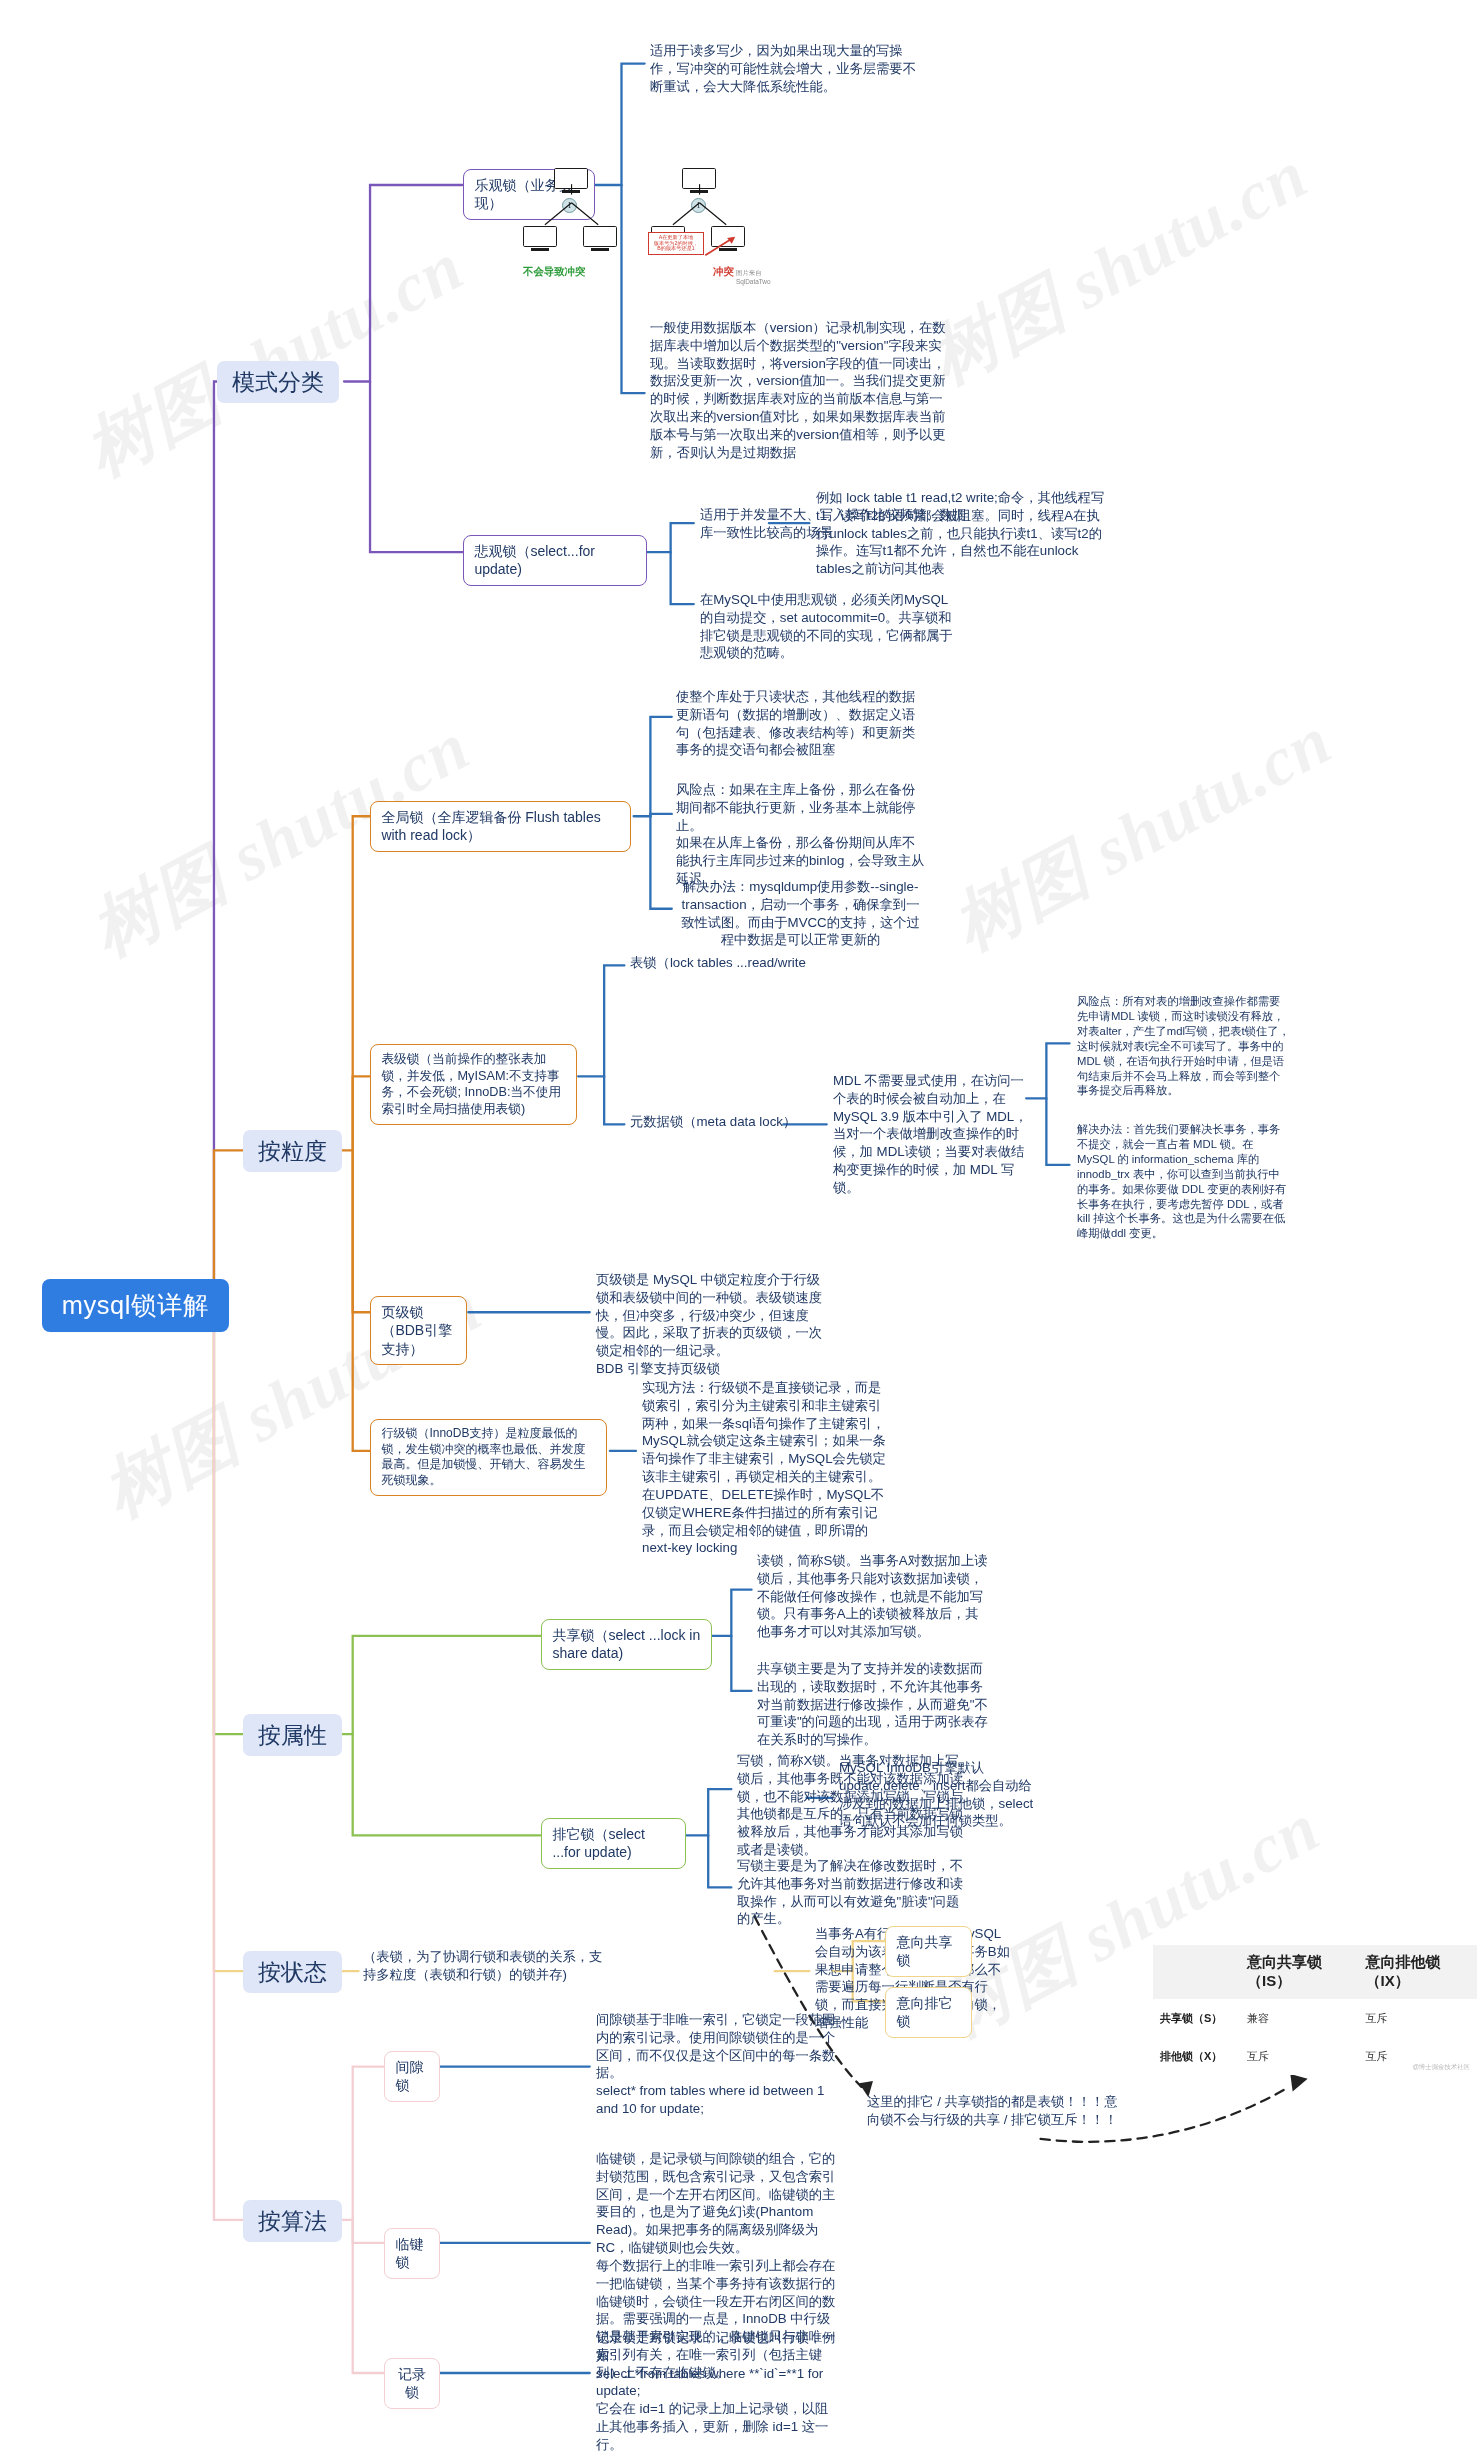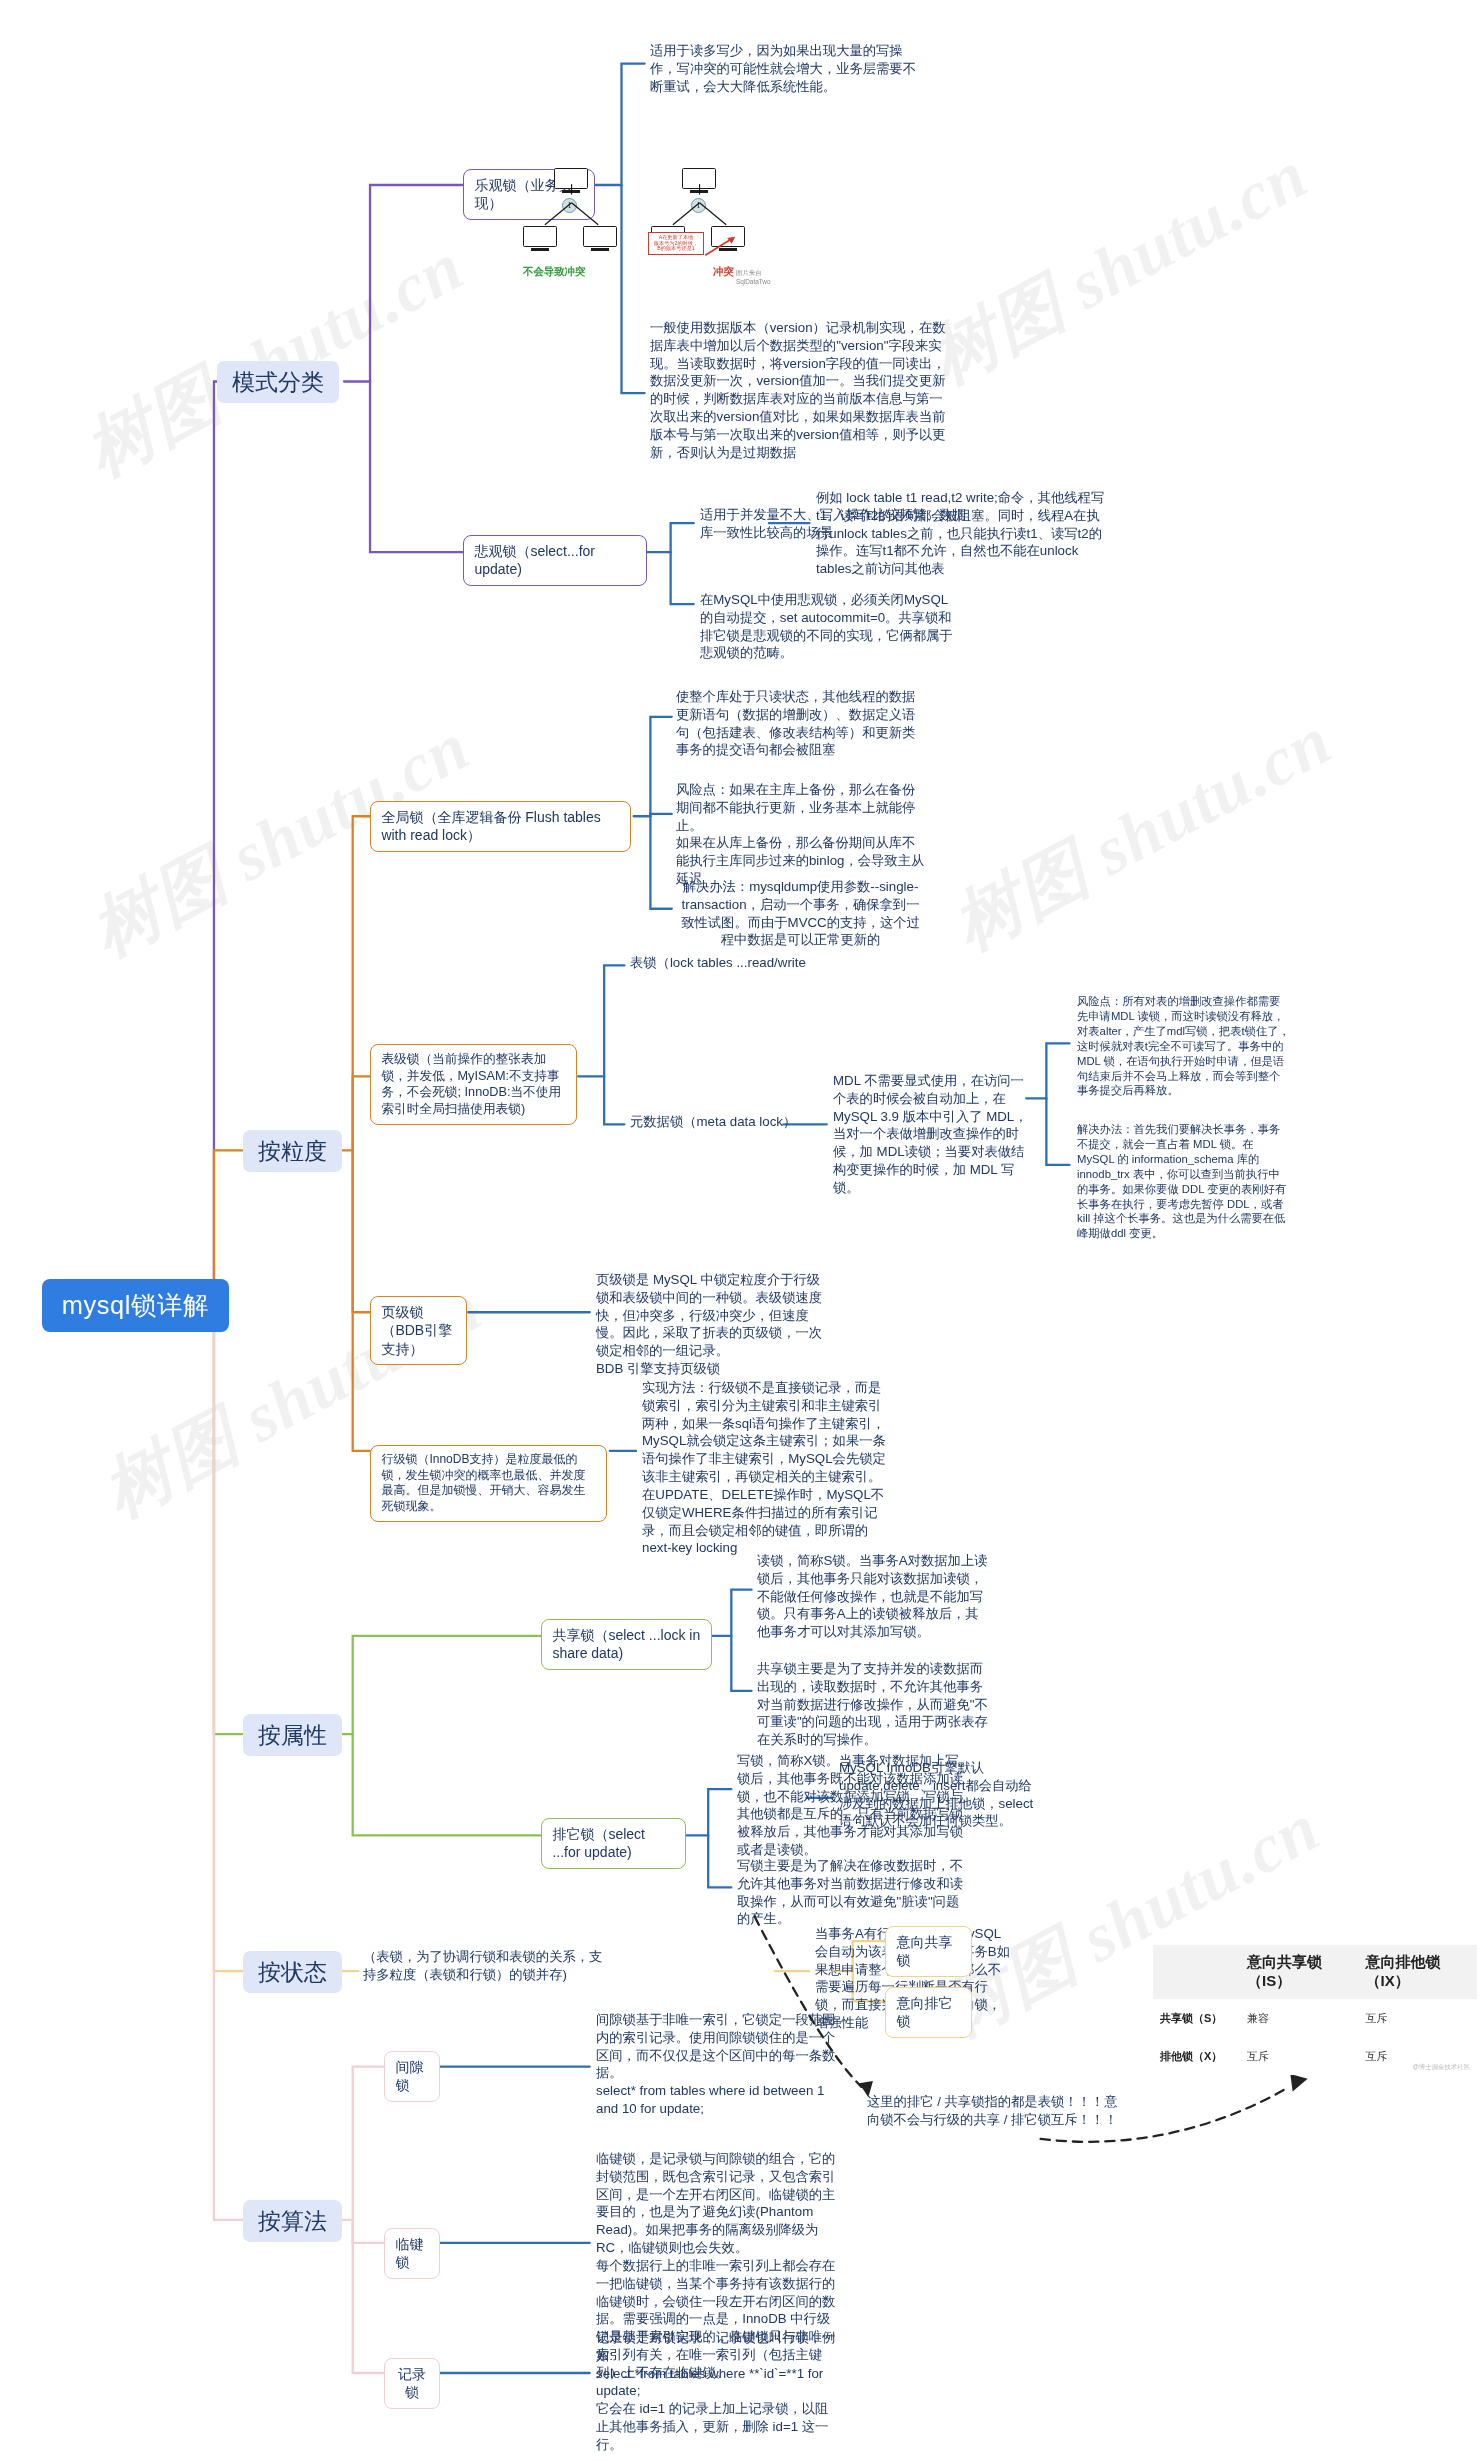--- a/index.html
+++ b/index.html
@@ -322,21 +322,21 @@
     <div class="caption bad" style="left:204px; top:120px;">冲突</div>
     <div class="tiny-note" style="left:227px; top:124px;">图片来自 SqlDataTwo</div>
   </div>
 
   <div class="node boxnode orange" style="left:370px; top:801px; width:261px;">全局锁（全库逻辑备份 Flush tables with read lock）</div>
 
   <div class="node boxnode orange" style="left:370px; top:1044px; width:207px; font-size:12.7px;">表级锁（当前操作的整张表加锁，并发低，MyISAM:不支持事务，不会死锁; InnoDB:当不使用索引时全局扫描使用表锁)</div>
 
   <div class="node boxnode orange" style="left:370px; top:1296px; width:97px;">页级锁（BDB引擎支持）</div>
 
-  <div class="node boxnode orange" style="left:370px; top:1419px; width:237px; font-size:12px;margin-top:26px;">行级锁（InnoDB支持）是粒度最低的锁，发生锁冲突的概率也最低、并发度最高。但是加锁慢、开销大、容易发生死锁现象。</div>
+  <div class="node boxnode orange" style="left:370px; top:1419px; width:237px; font-size:12px;">行级锁（InnoDB支持）是粒度最低的锁，发生锁冲突的概率也最低、并发度最高。但是加锁慢、开销大、容易发生死锁现象。</div>
 
   <div class="node plaintext" style="left:676px; top:688px; width:249px;">使整个库处于只读状态，其他线程的数据更新语句（数据的增删改）、数据定义语句（包括建表、修改表结构等）和更新类事务的提交语句都会被阻塞</div>
   <div class="node plaintext" style="left:676px; top:781px; width:249px; white-space:pre-line;">风险点：如果在主库上备份，那么在备份期间都不能执行更新，业务基本上就能停止。
 如果在从库上备份，那么备份期间从库不能执行主库同步过来的binlog，会导致主从延迟</div>
   <div class="node plaintext" style="left:676px; top:878px; width:249px;text-align:center;">解决办法：mysqldump使用参数--single-transaction，启动一个事务，确保拿到一致性试图。而由于MVCC的支持，这个过程中数据是可以正常更新的</div>
 
   <div class="node plaintext" style="left:630px; top:954px; width:231px;">表锁（lock tables ...read/write</div>
 
   <div class="node plaintext" style="left:630px; top:1113px; width:202px;">元数据锁（meta data lock）</div>
 

